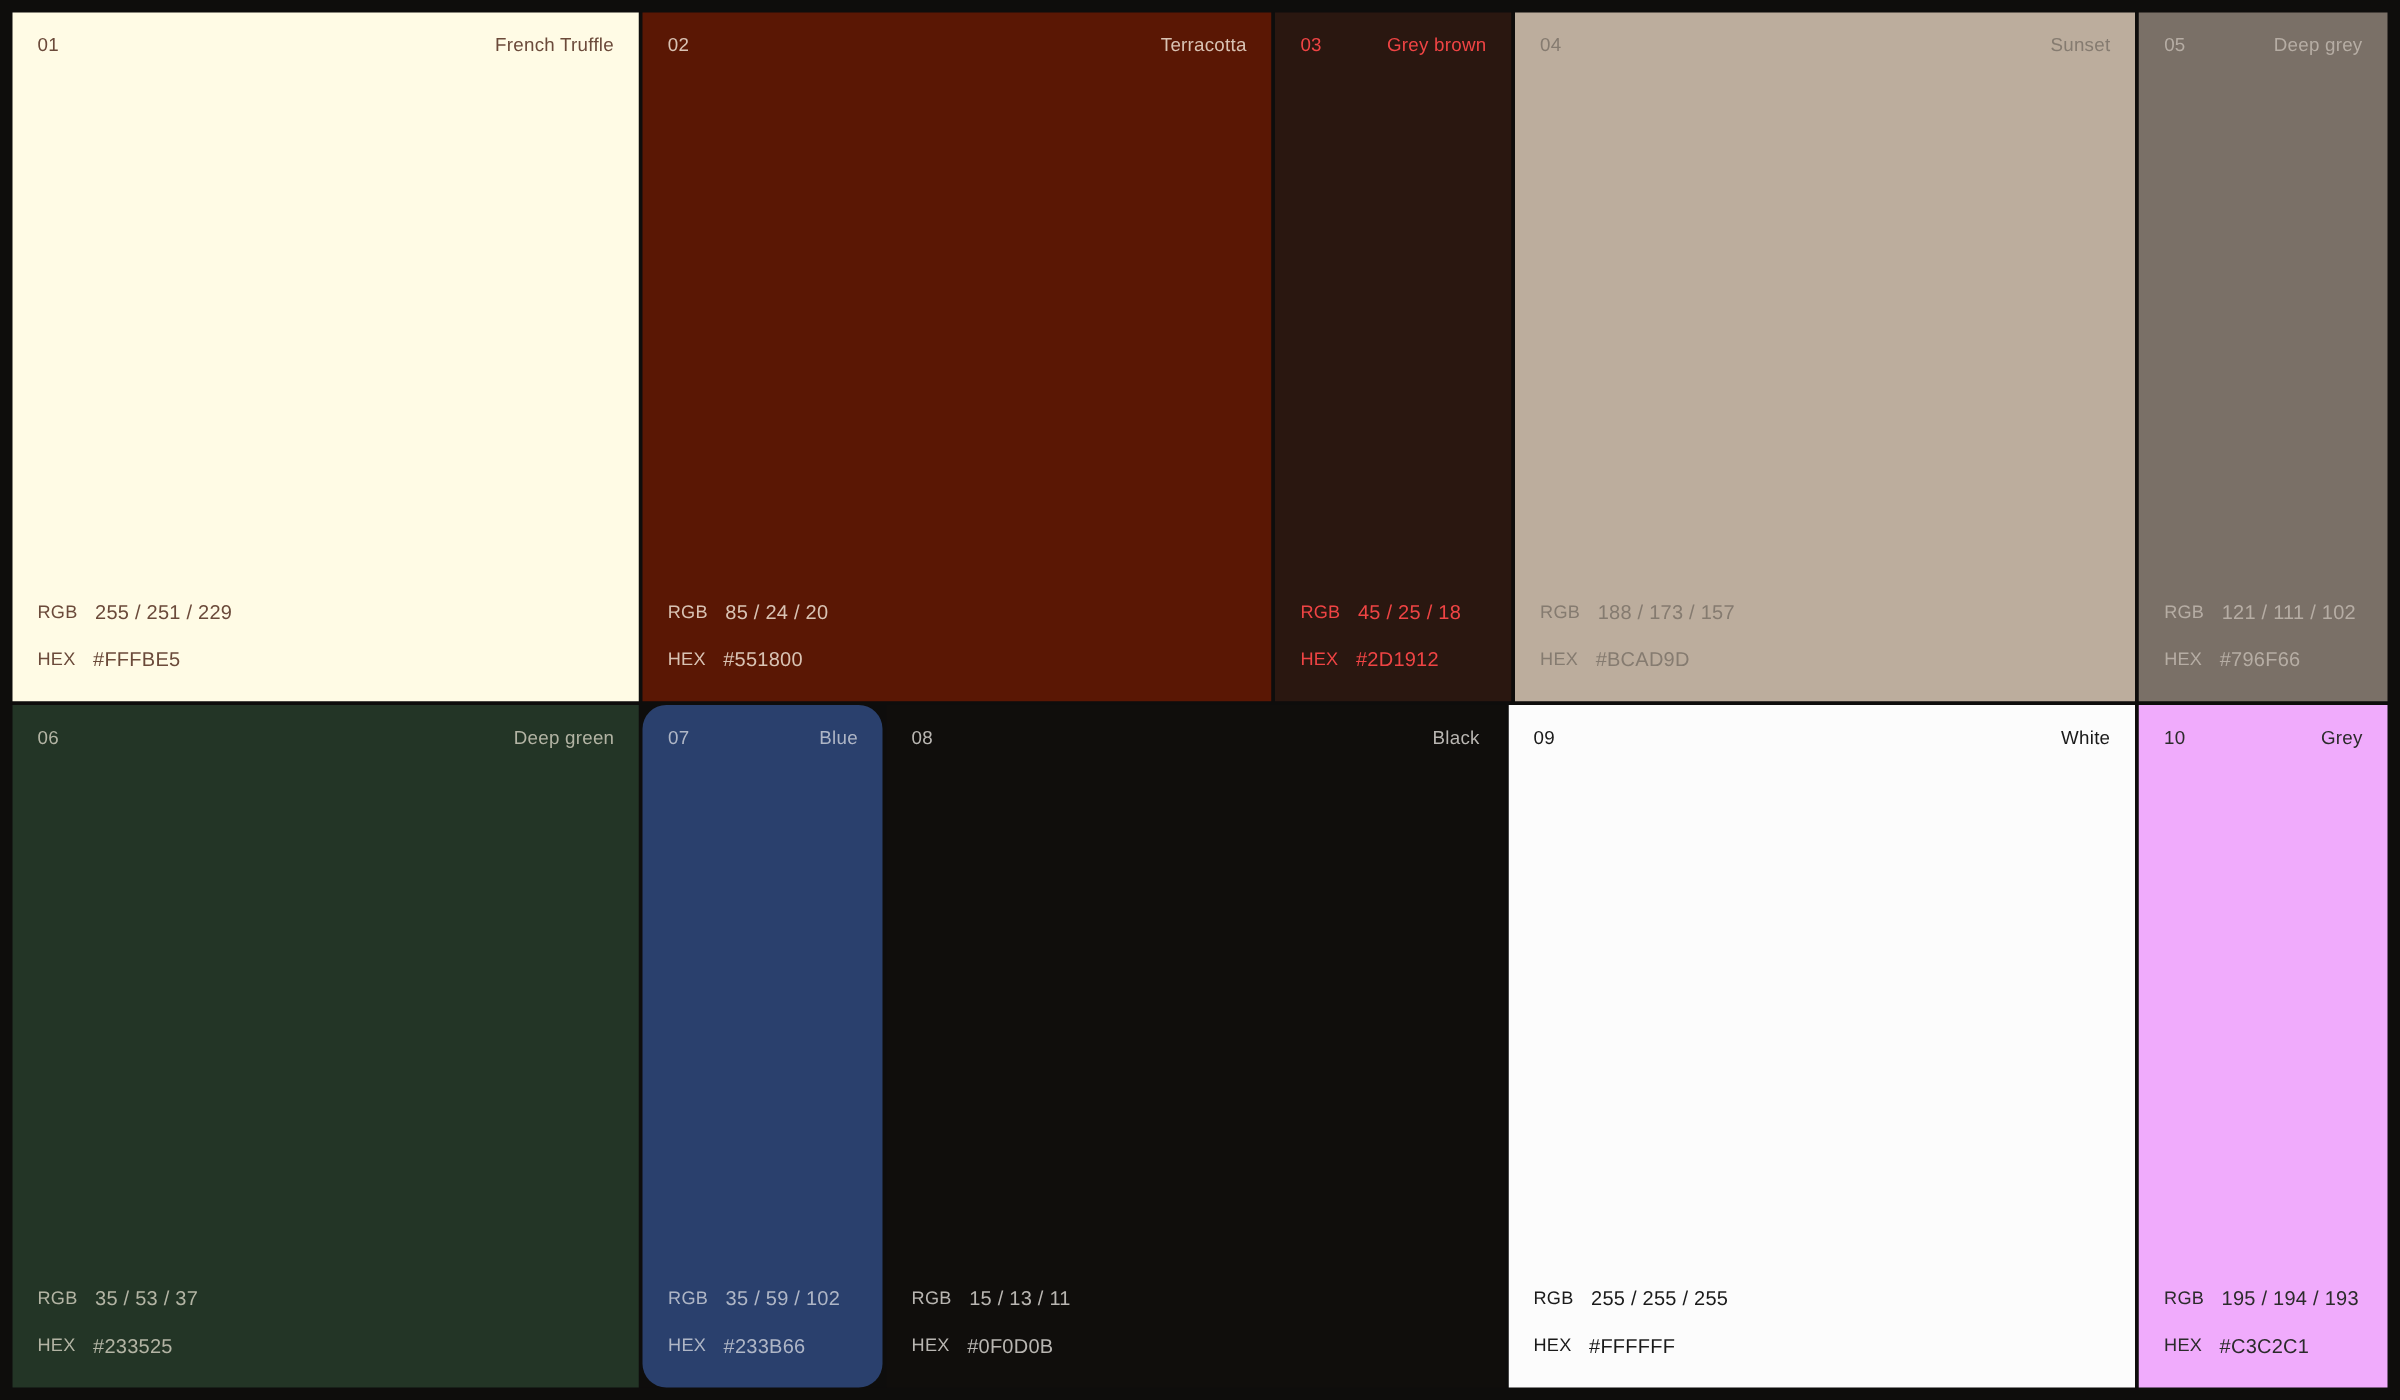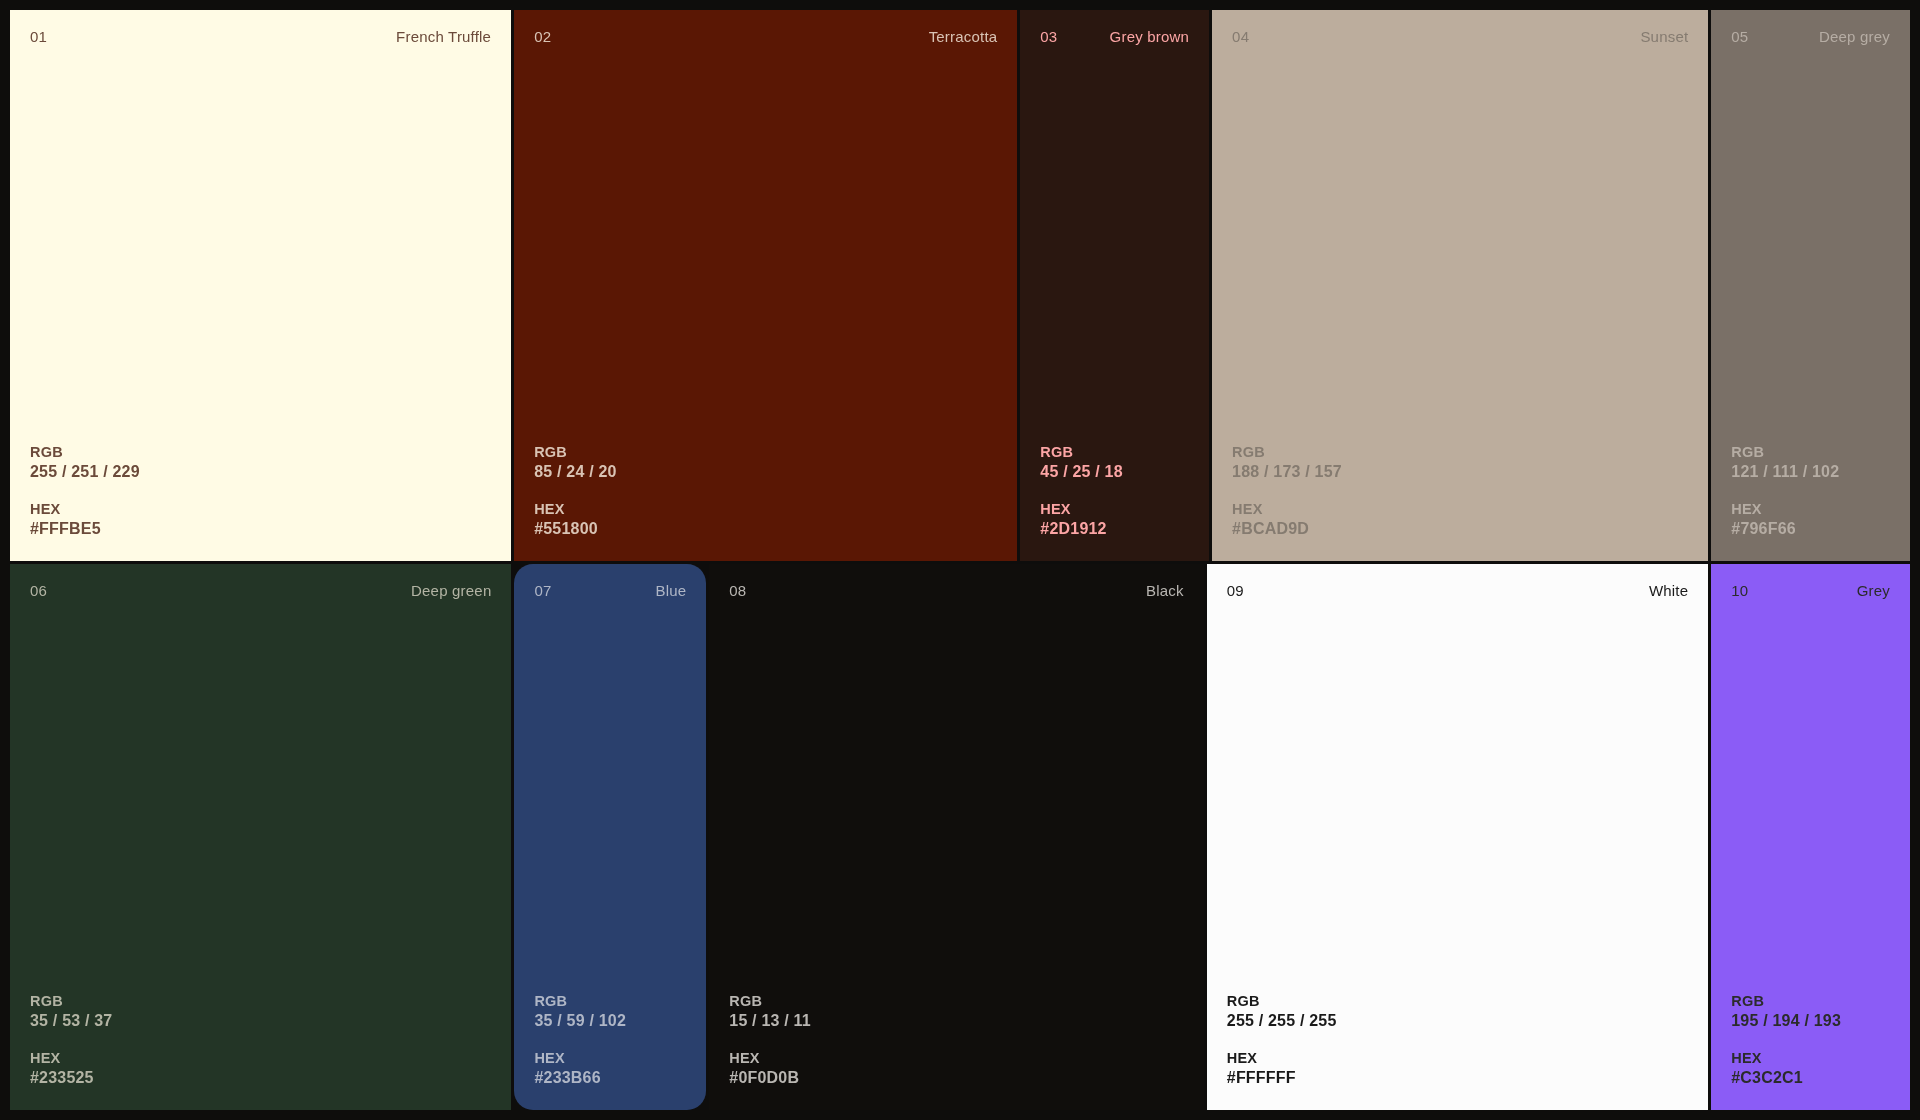--- a/index.html
+++ b/index.html
@@ -51,23 +51,22 @@
   .swatch-name  { flex:0 0 auto; text-align:right; }
 
   .swatch-footer {
     display:flex;
     flex-direction:column;
     gap:18px;
     width:100%;
   }
   .spec-block {
     display:flex;
-    flex-direction:column;
-    gap:1px;
-    font-weight:bold;
+    flex-direction:row;
+    gap:14px;
   }
   .spec-label {
     font-size:14.5px;
     line-height:1.25;
     letter-spacing:0.2px;
     white-space:nowrap;
   }
   .spec-value {
     font-size:16px;
     line-height:1.25;
@@ -118,21 +117,21 @@
           <span class="spec-label">RGB</span>
           <span class="spec-value">85 / 24 / 20</span>
         </div>
         <div class="spec-block">
           <span class="spec-label">HEX</span>
           <span class="spec-value">#551800</span>
         </div>
       </div>
     </div>
 
-    <div class="swatch w-190" style="background-color: rgb(42, 23, 16); color: #fca5a5;">
+    <div class="swatch w-190" style="background-color: rgb(42, 23, 16); color: #ef4444;">
       <div class="swatch-header">
         <span class="swatch-index">03</span>
         <span class="swatch-name">Grey brown</span>
       </div>
       <div class="swatch-footer">
         <div class="spec-block">
           <span class="spec-label">RGB</span>
           <span class="spec-value">45 / 25 / 18</span>
         </div>
         <div class="spec-block">
@@ -241,21 +240,21 @@
           <span class="spec-label">RGB</span>
           <span class="spec-value">255 / 255 / 255</span>
         </div>
         <div class="spec-block">
           <span class="spec-label">HEX</span>
           <span class="spec-value">#FFFFFF</span>
         </div>
       </div>
     </div>
 
-    <div class="swatch w-200" style="background-color: #8b5cf6; color: rgb(43, 43, 43);">
+    <div class="swatch w-200" style="background-color: #f0abfc; color: rgb(43, 43, 43);">
       <div class="swatch-header">
         <span class="swatch-index">10</span>
         <span class="swatch-name">Grey</span>
       </div>
       <div class="swatch-footer">
         <div class="spec-block">
           <span class="spec-label">RGB</span>
           <span class="spec-value">195 / 194 / 193</span>
         </div>
         <div class="spec-block">

